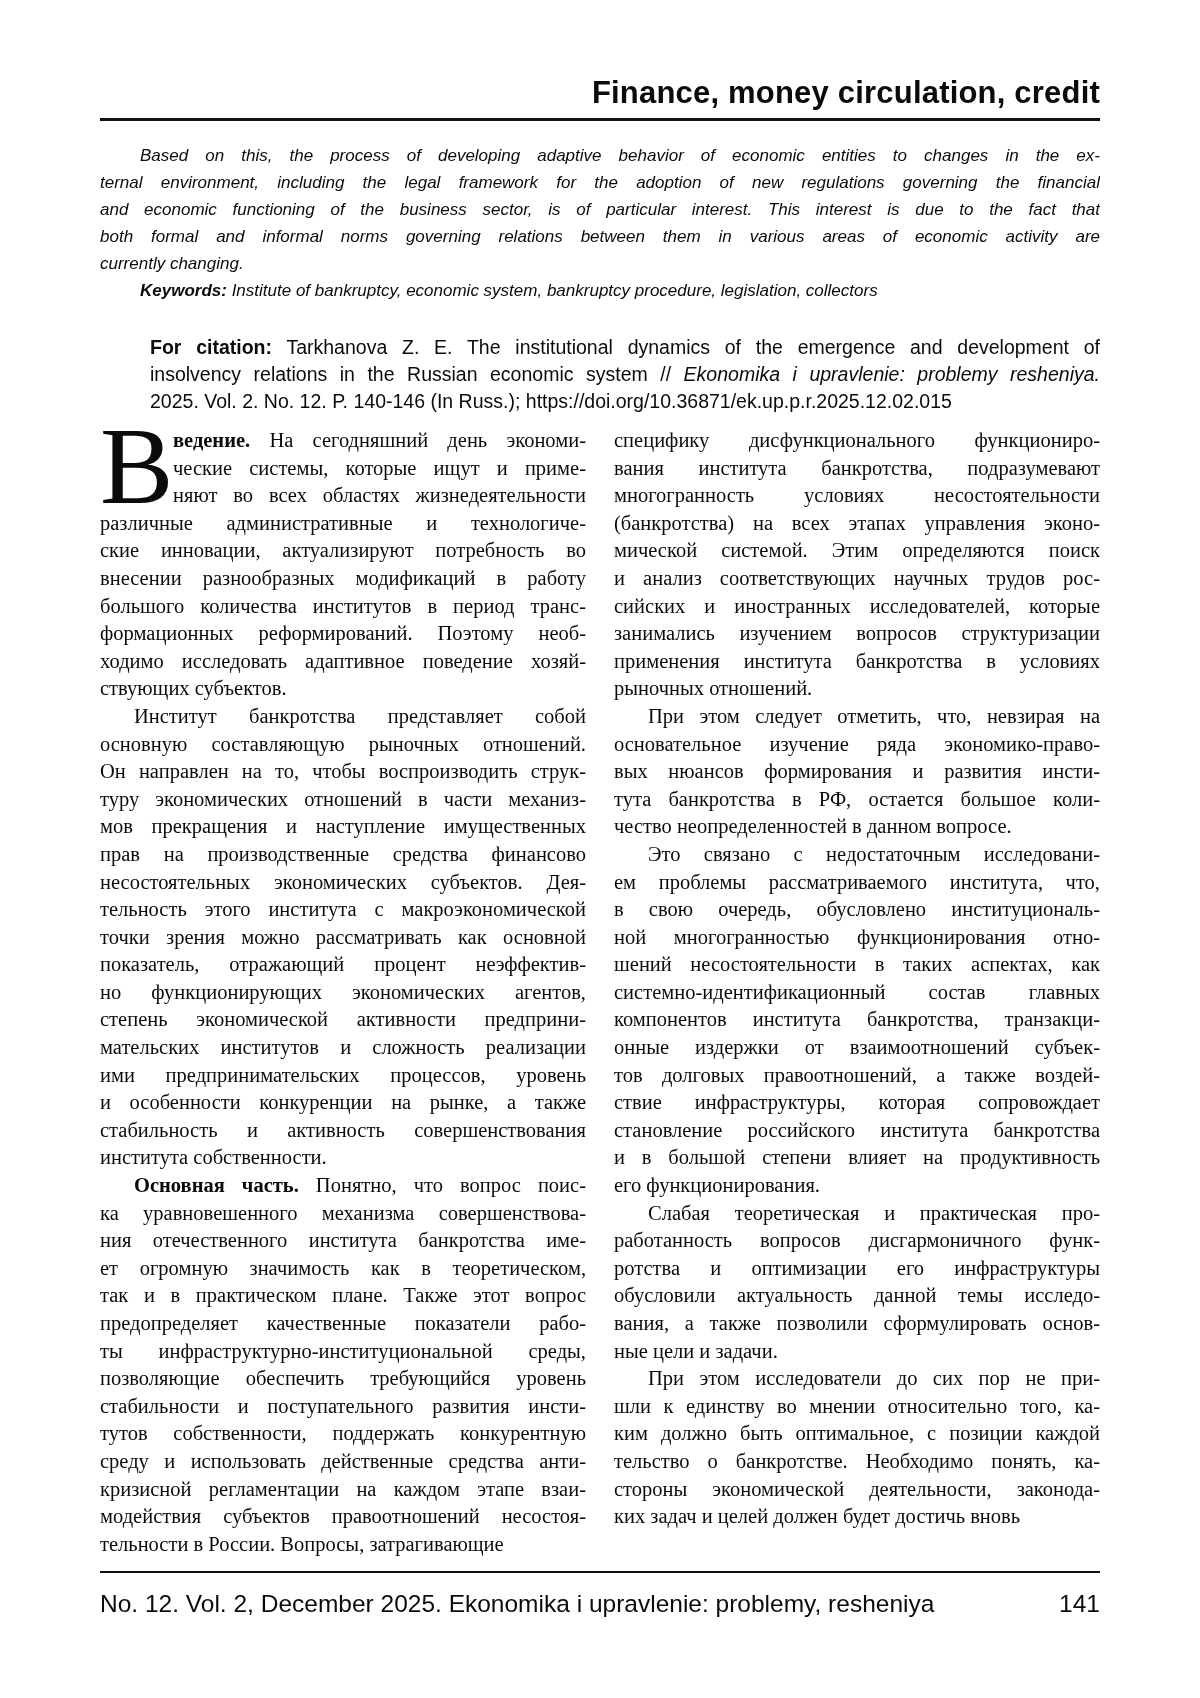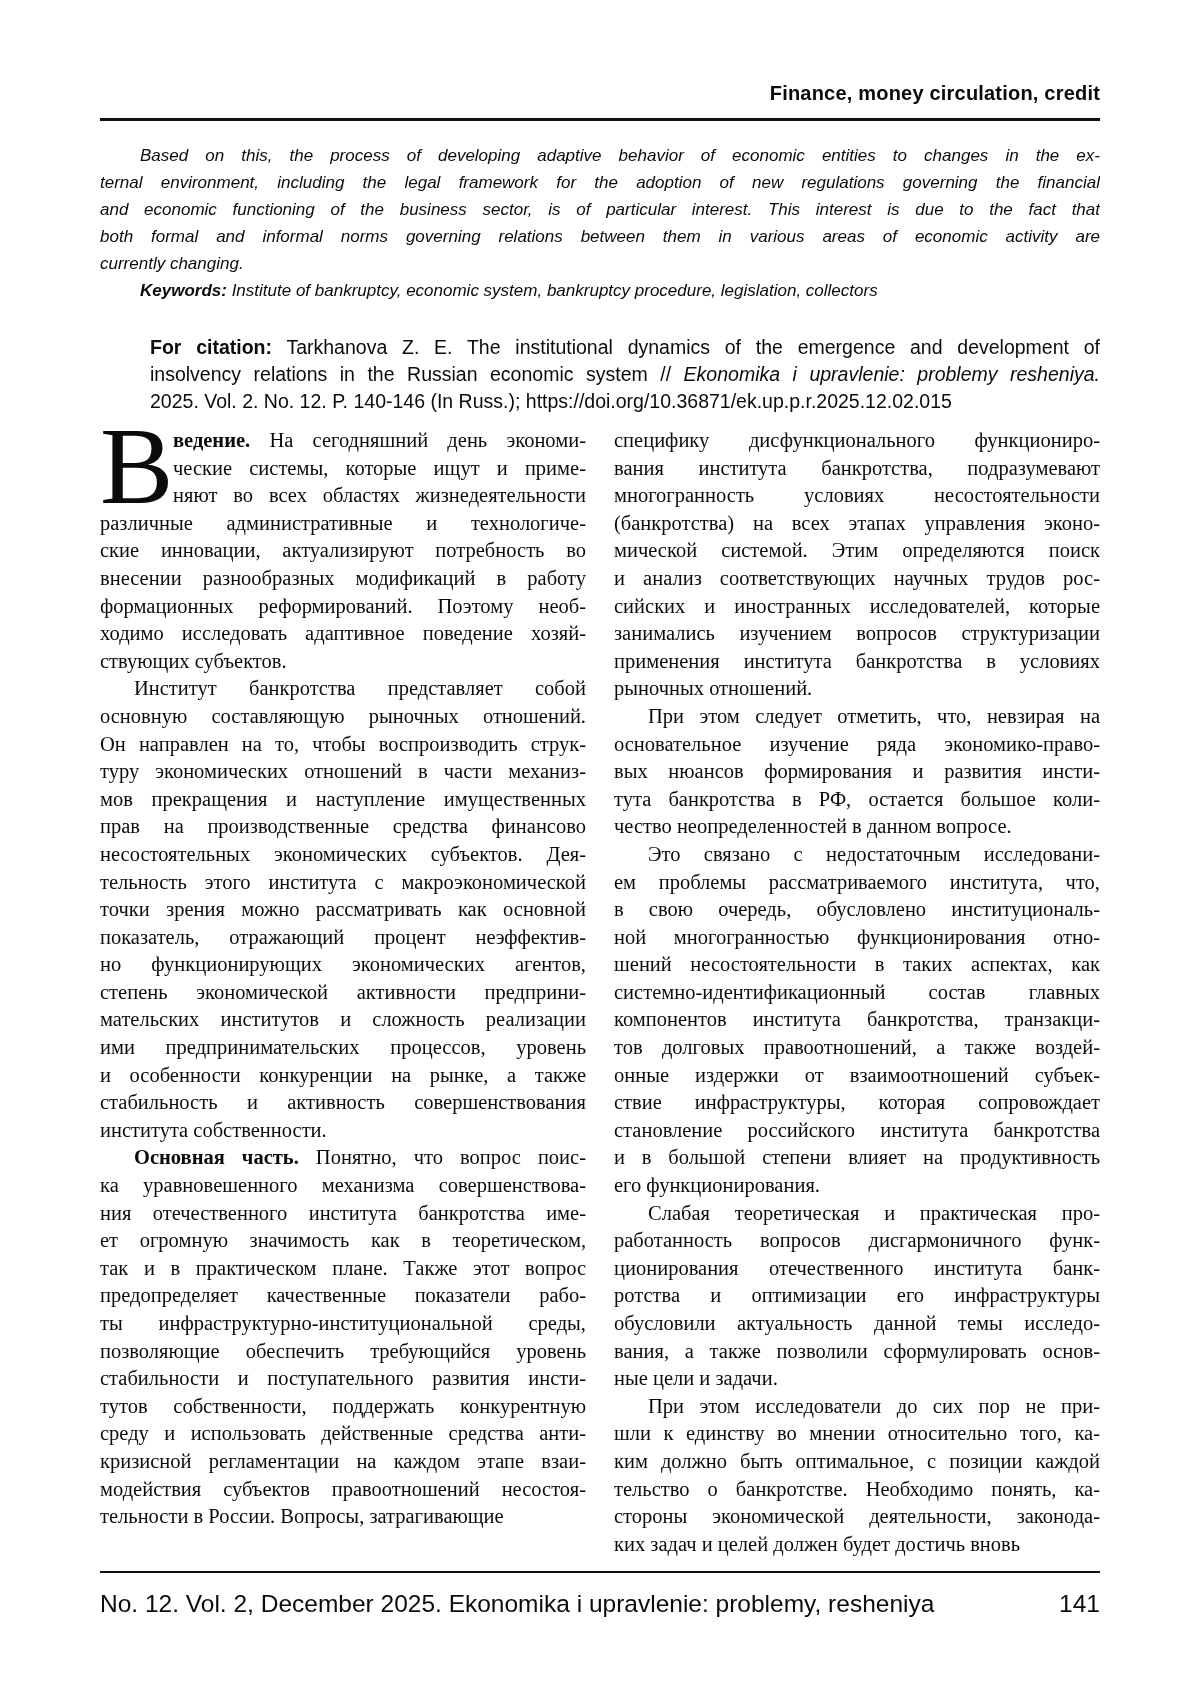--- a/index.html
+++ b/index.html
@@ -1,20 +1,20 @@
 <!DOCTYPE html>
 <html lang="ru"><head>
 <meta charset="utf-8">
 <style>
   * { margin:0; padding:0; box-sizing:border-box; }
   html,body { background:#ffffff; }
   .page { position:relative; width:1200px; height:1698px; background:#ffffff; color:#0b0b0b; overflow:hidden; }
   .content { position:absolute; left:100px; top:80px; width:1000px; }
 
-  .journal-header { font-family:"Liberation Sans",sans-serif; font-weight:bold; font-size:20px; line-height:26px; text-align:right; letter-spacing:.2px; }
+  .journal-header { font-family:"Liberation Sans",sans-serif; font-weight:bold; font-size:31px; line-height:26px; text-align:right; letter-spacing:.2px; }
   .rule { height:3px; background:#111111; margin-top:12px; }
 
   .abstract { margin-top:21px; font-family:"Liberation Sans",sans-serif; font-style:italic; font-size:17px; }
   .a-line { height:27px; line-height:27px; text-align:justify; text-align-last:justify; overflow:hidden; }
   .a-line.first { text-indent:40px; }
   .a-line.last-line { text-align:right; text-align-last:left; }
   .kw-line { height:27px; line-height:27px; text-indent:40px; white-space:nowrap; overflow:hidden; }
   .kw-label { font-weight:bold; }
 
   .citation { margin-top:30px; margin-left:50px; font-family:"Liberation Sans",sans-serif; font-size:19.5px; }
@@ -61,20 +61,21 @@
     <div class="columns">
       <div class="col">
           <div class="para">
             <span class="dropcap">В</span>
             <div class="line"><b>ведение. </b>На сегодняшний день экономи-</div>
             <div class="line">ческие системы, которые ищут и приме-</div>
             <div class="line">няют во всех областях жизнедеятельности</div>
             <div class="line">различные административные и технологиче-</div>
             <div class="line">ские инновации, актуализируют потребность во</div>
             <div class="line">внесении разнообразных модификаций в работу</div>
+            <div class="line">большого количества институтов в период транс-</div>
             <div class="line">формационных реформирований. Поэтому необ-</div>
             <div class="line">ходимо исследовать адаптивное поведение хозяй-</div>
             <div class="line last">ствующих субъектов.</div>
           </div>
           <div class="para">
             <div class="line indent">Институт банкротства представляет собой</div>
             <div class="line">основную составляющую рыночных отношений.</div>
             <div class="line">Он направлен на то, чтобы воспроизводить струк-</div>
             <div class="line">туру экономических отношений в части механиз-</div>
             <div class="line">мов прекращения и наступление имущественных</div>
@@ -129,31 +130,30 @@
             <div class="line last">чество неопределенностей в данном вопросе.</div>
           </div>
           <div class="para">
             <div class="line indent">Это связано с недостаточным исследовани-</div>
             <div class="line">ем проблемы рассматриваемого института, что,</div>
             <div class="line">в свою очередь, обусловлено институциональ-</div>
             <div class="line">ной многогранностью функционирования отно-</div>
             <div class="line">шений несостоятельности в таких аспектах, как</div>
             <div class="line">системно-идентификационный состав главных</div>
             <div class="line">компонентов института банкротства, транзакци-</div>
+            <div class="line">онные издержки от взаимоотношений субъек-</div>
             <div class="line">тов долговых правоотношений, а также воздей-</div>
-            <div class="line">онные издержки от взаимоотношений субъек-</div>
             <div class="line">ствие инфраструктуры, которая сопровождает</div>
             <div class="line">становление российского института банкротства</div>
             <div class="line">и в большой степени влияет на продуктивность</div>
             <div class="line last">его функционирования.</div>
           </div>
           <div class="para">
             <div class="line indent">Слабая теоретическая и практическая про-</div>
             <div class="line">работанность вопросов дисгармоничного функ-</div>
-            <div class="line">ционирования отечественного института банк-</div>
             <div class="line">ротства и оптимизации его инфраструктуры</div>
             <div class="line">обусловили актуальность данной темы исследо-</div>
             <div class="line">вания, а также позволили сформулировать основ-</div>
             <div class="line last">ные цели и задачи.</div>
           </div>
           <div class="para">
             <div class="line indent">При этом исследователи до сих пор не при-</div>
             <div class="line">шли к единству во мнении относительно того, ка-</div>
             <div class="line">ким должно быть оптимальное, с позиции каждой</div>
             <div class="line">тельство о банкротстве. Необходимо понять, ка-</div>

